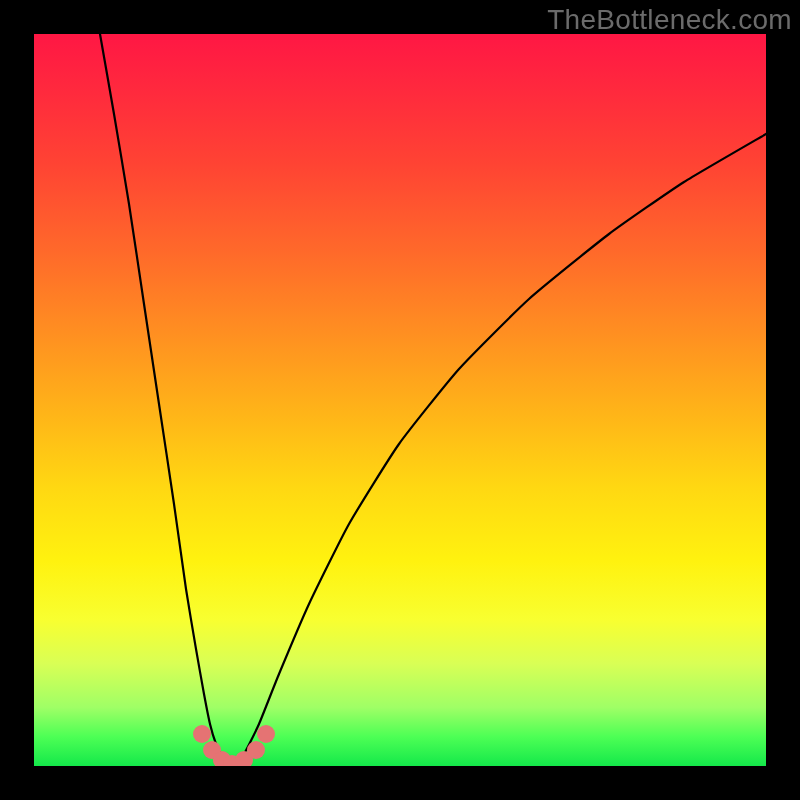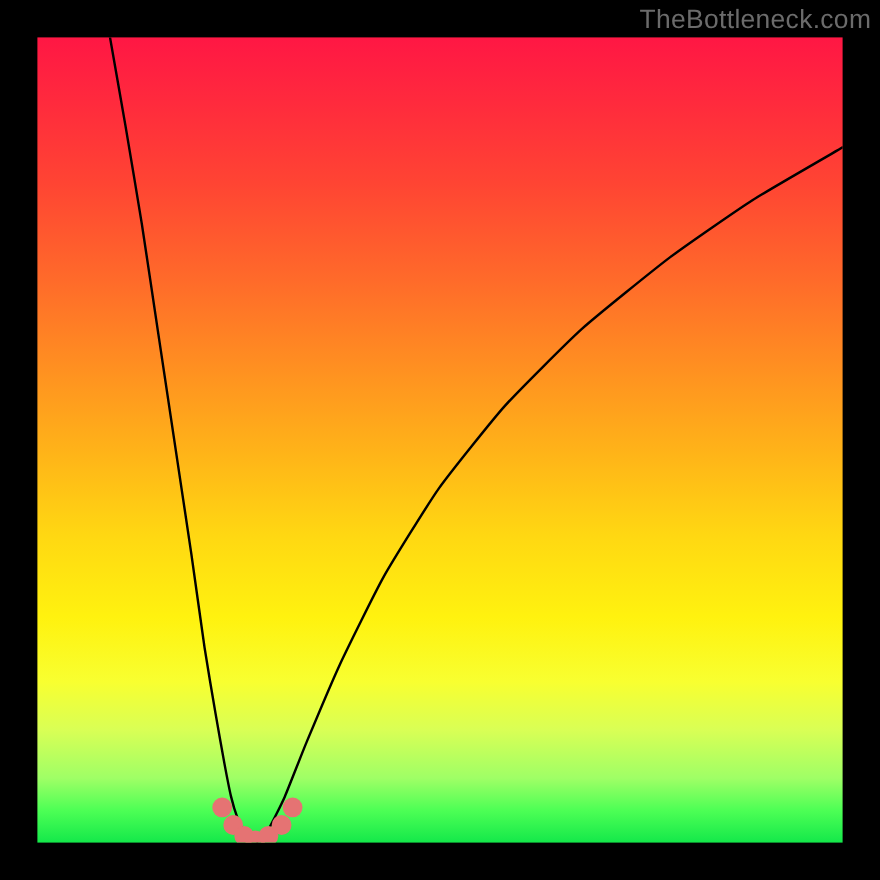--- a/index.html
+++ b/index.html
@@ -39,21 +39,21 @@
       #9fff66 92%,
       #4dff55 96%,
       #14e84a 100%
     );
     overflow: hidden;
   }
   .watermark {
     position: absolute;
     top: 4px;
     right: 8px;
-    font-size: 24px;
+    font-size: 28px;
     letter-spacing: 0.3px;
     color: #6b6b6b;
     font-weight: 500;
     z-index: 5;
     user-select: none;
   }
   svg.curves {
     position: absolute;
     left: 0;
     top: 0;

